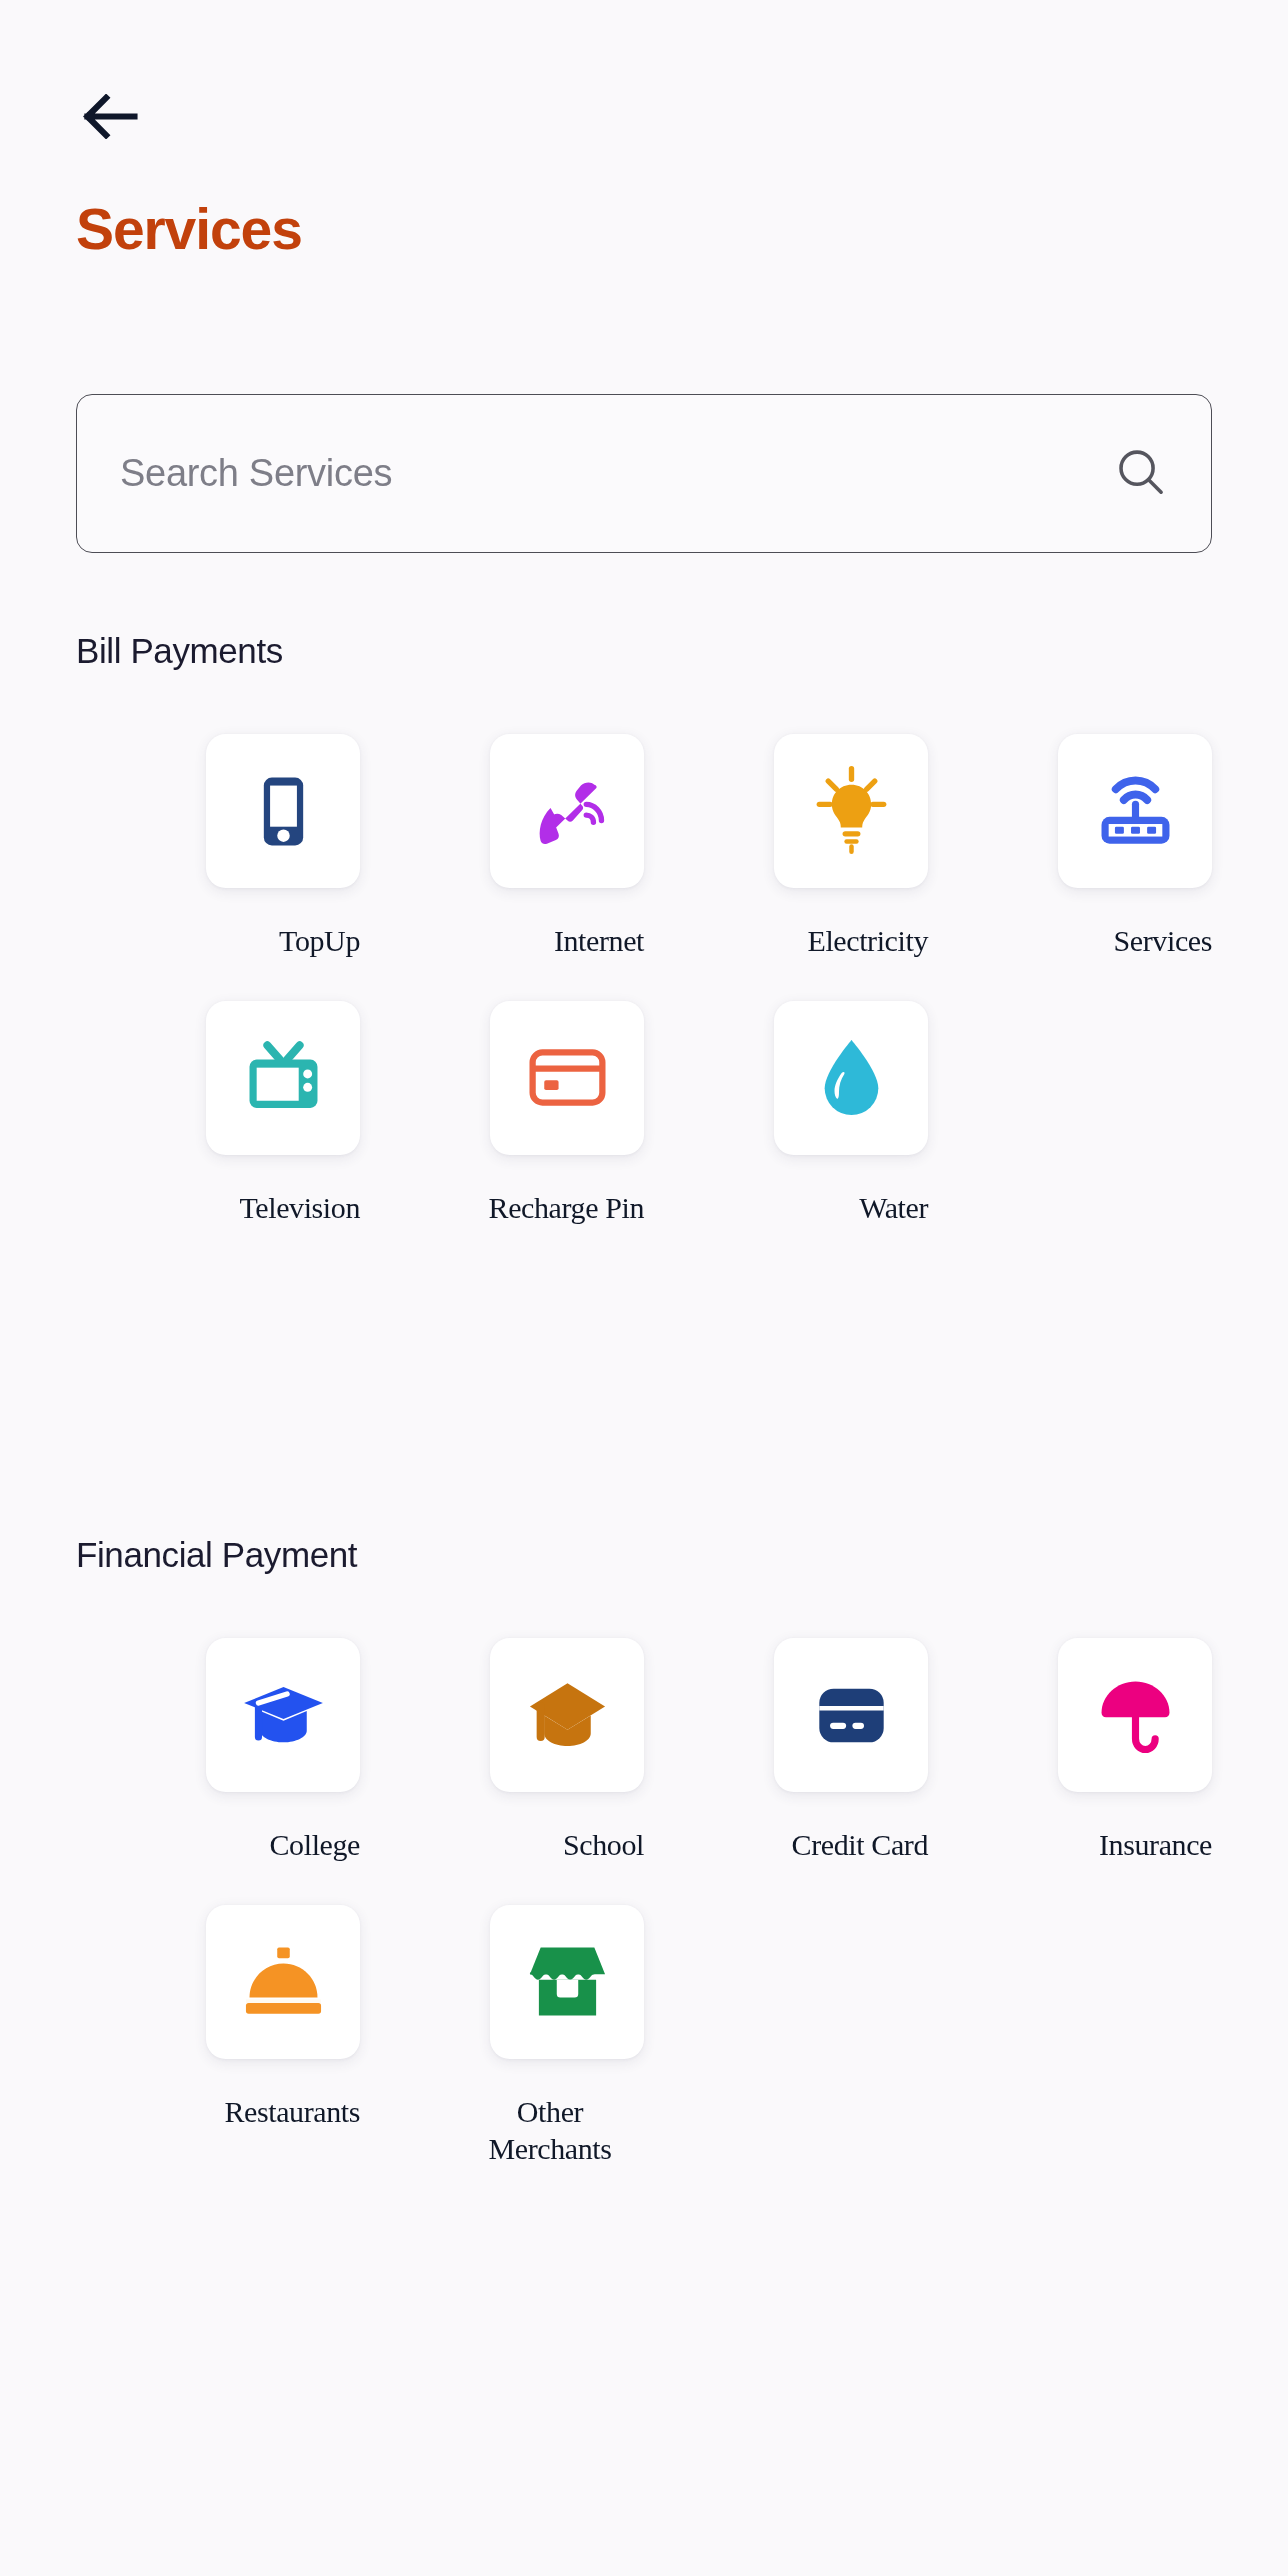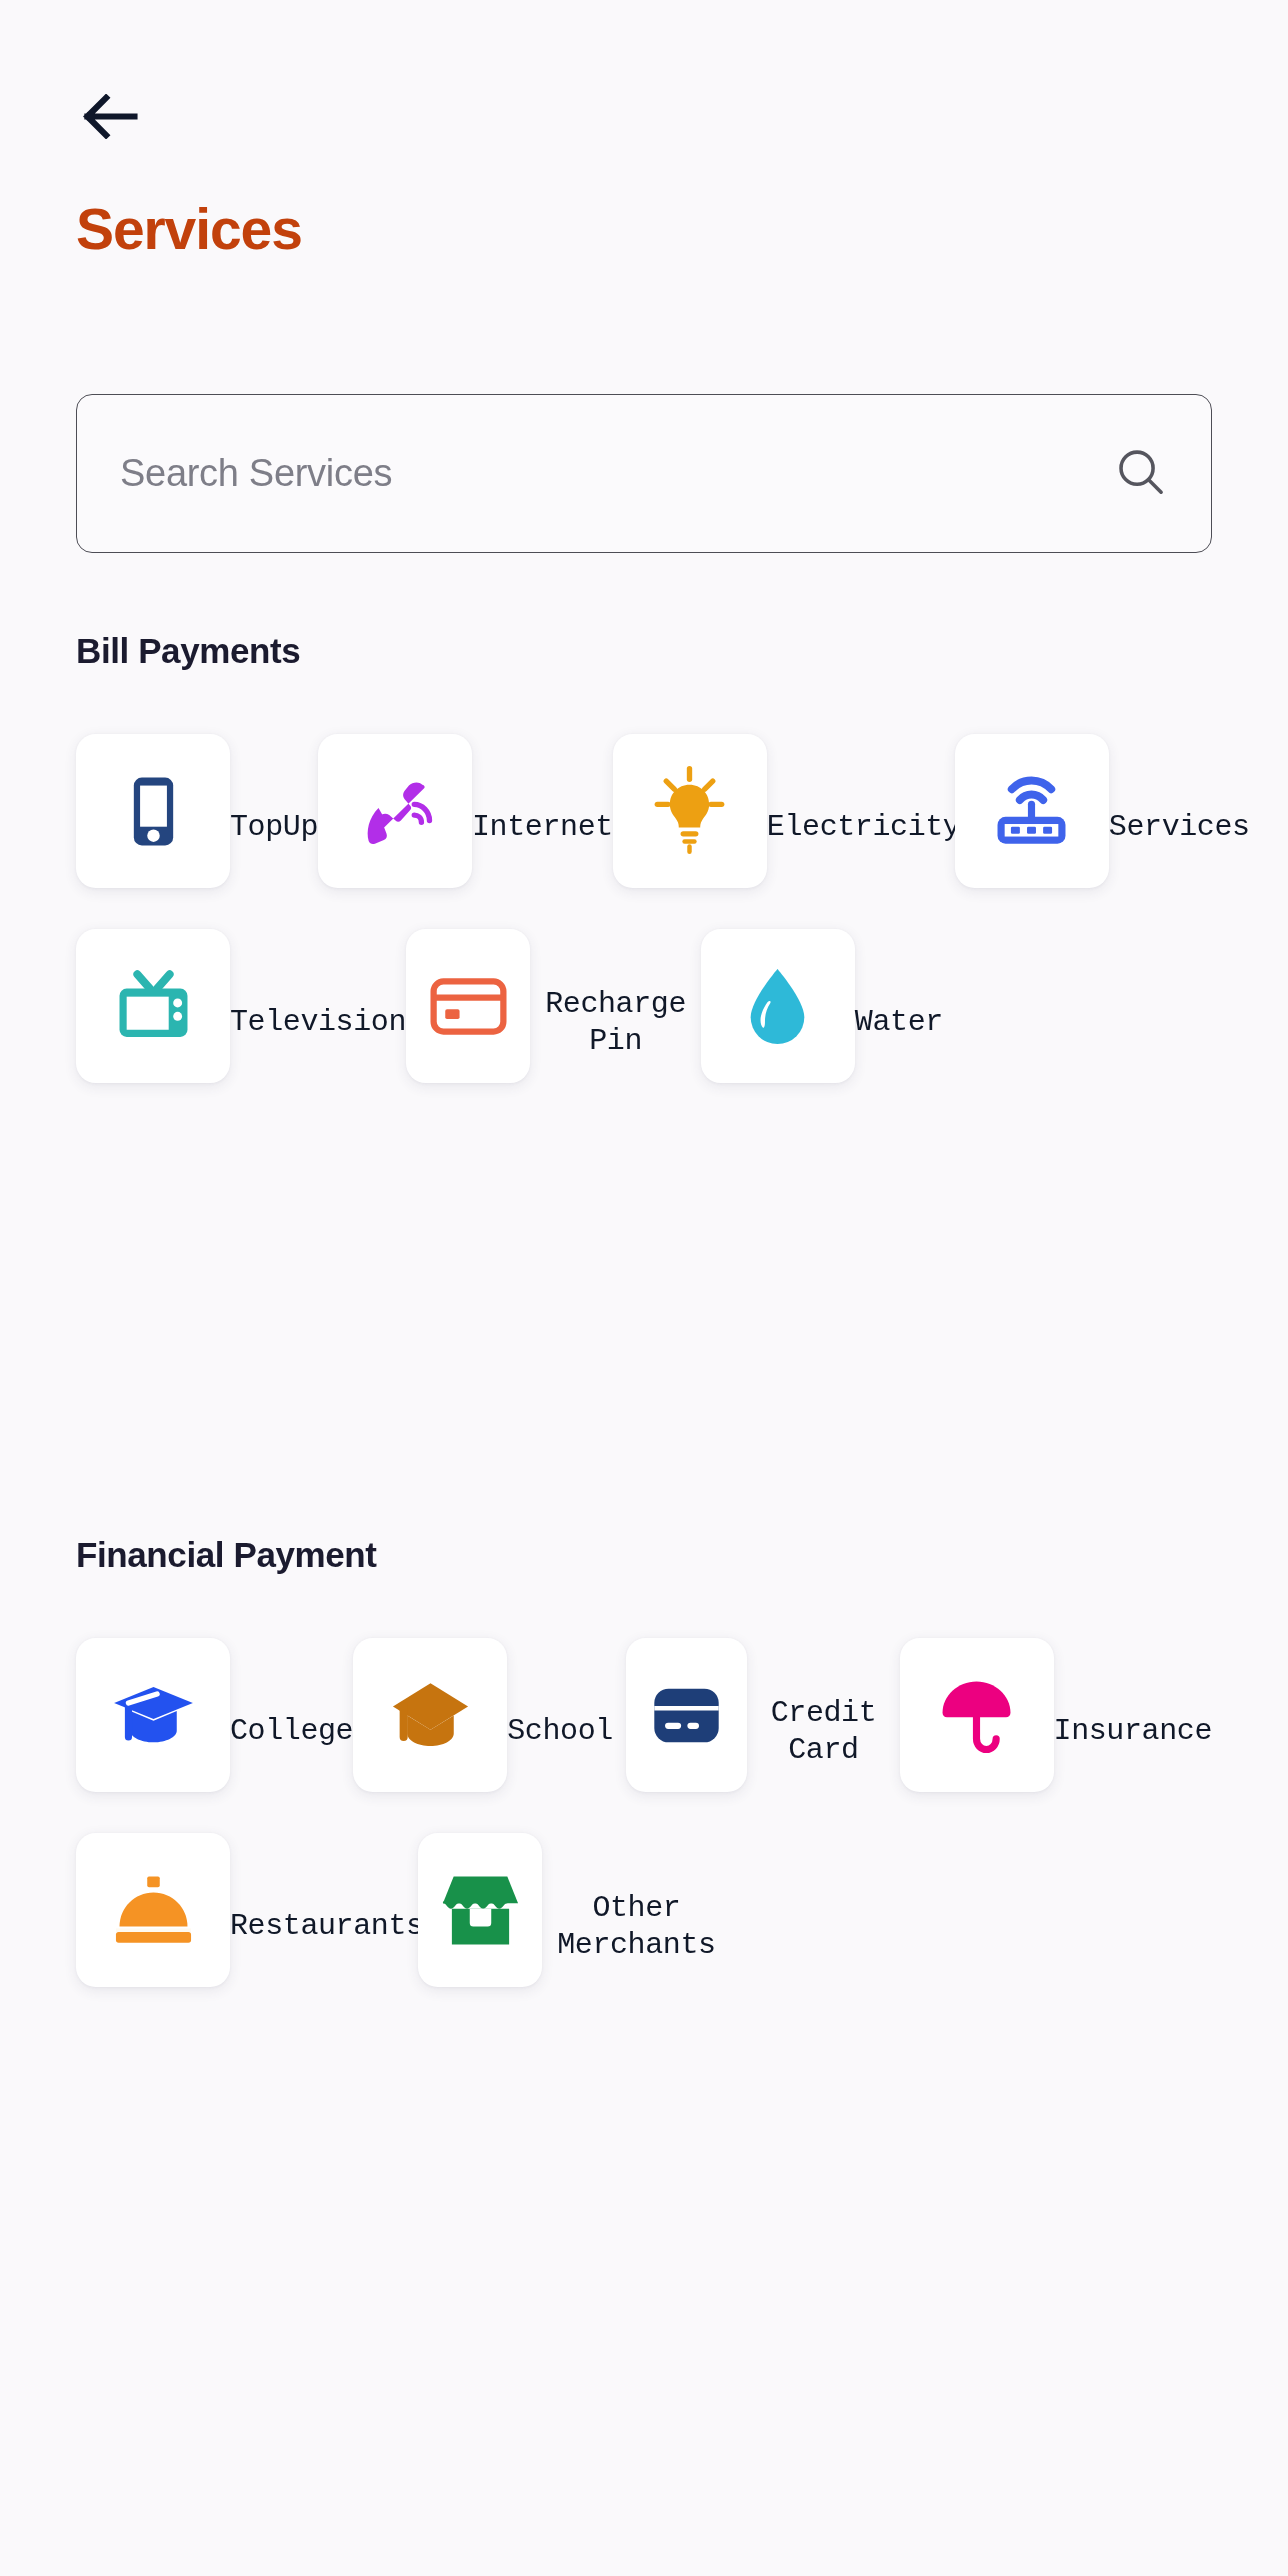--- a/index.html
+++ b/index.html
@@ -41,35 +41,35 @@
     border:none; outline:none; background:transparent;
     font-family:"Liberation Sans", sans-serif;
     font-size:38px; color:#2b2b33; letter-spacing:-0.3px;
   }
   .search-input::placeholder { color:#7e7e88; }
   .search-icon { flex:none; width:57px; height:57px; display:block; }
 
   
   .section { position:absolute; left:76px; width:1136px; }
   .section-title {
-    font-size:35px; font-weight:700; color:#1b1b2f;
+    font-size:35px; font-weight:400; color:#1b1b2f;
     letter-spacing:-0.4px; line-height:1;
   }
   .grid {
     display:grid;
     grid-template-columns:repeat(4, 1fr);
     row-gap:0;
     margin-top:66px;
   }
   .grid-row2 { margin-top:41px; }
 
   .tile {
-    display:flex; flex-direction:row; align-items:center;
+    display:flex; flex-direction:column; align-items:flex-end;
     background:none; border:none; padding:0; cursor:pointer;
-    font-family:Liberation Mono, monospace;
+    font-family:Liberation Serif, serif;
   }
   .tile-card {
     width:154px; height:154px;
     background:#ffffff; border-radius:19.7px;
     box-shadow:0 3.6px 12.5px rgba(60,50,90,0.09), 0 0.9px 2.7px rgba(60,50,90,0.05);
     display:flex; align-items:center; justify-content:center;
   }
   .tile-card svg { display:block; width:93px; height:93px; }
   .tile-label {
     margin-top:34px;

